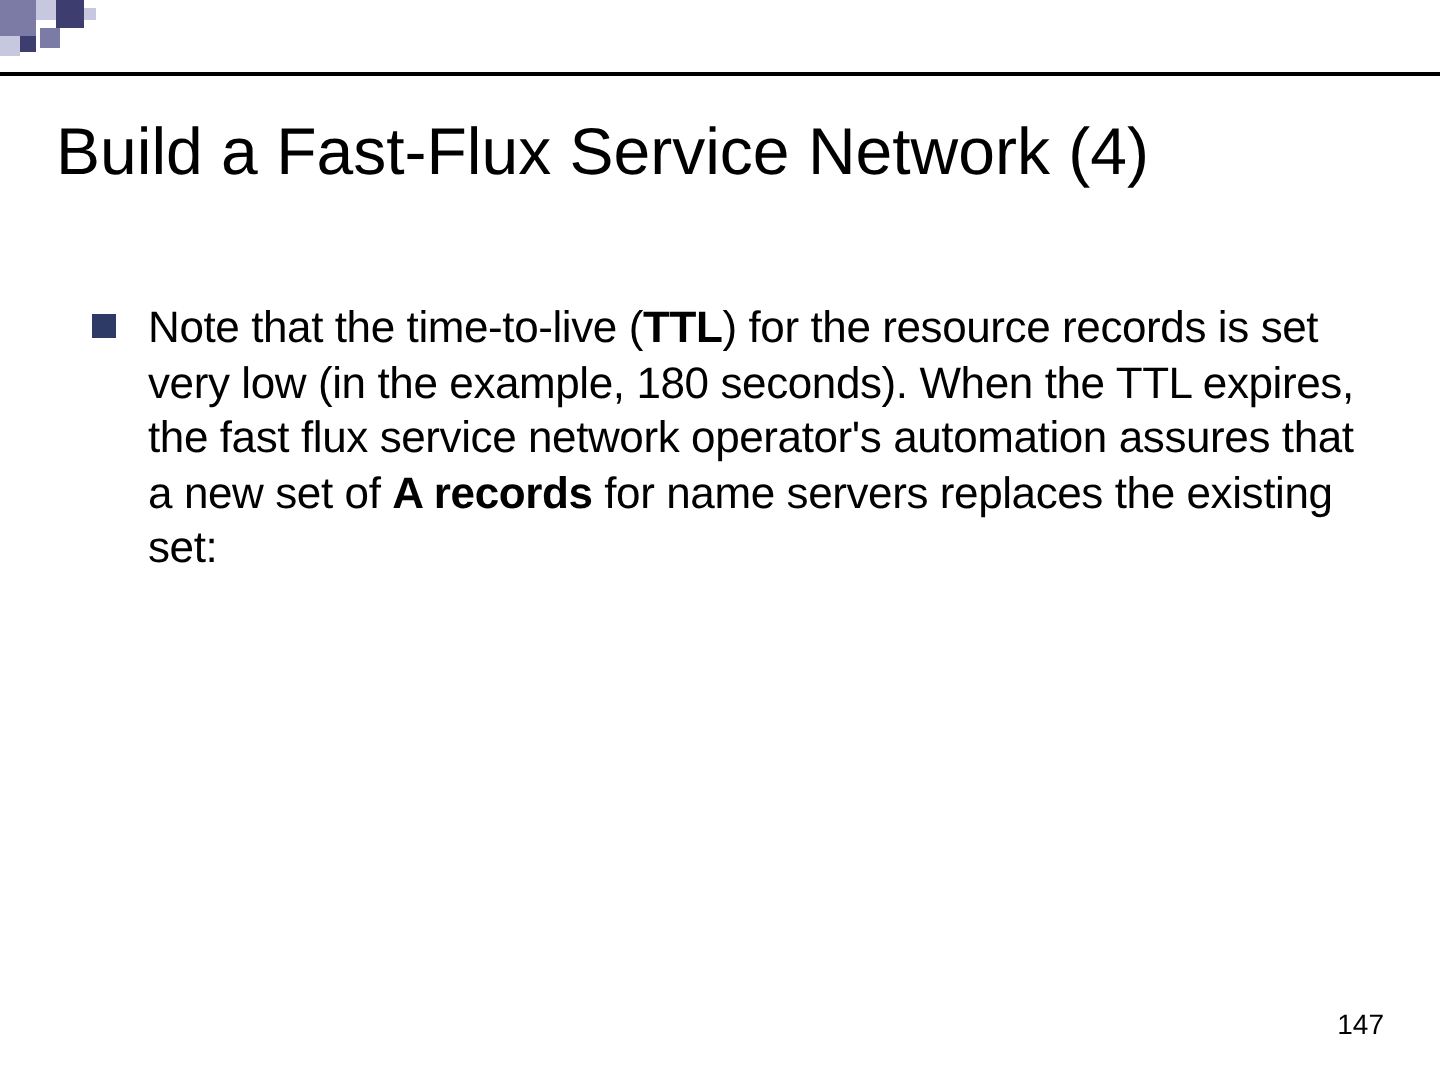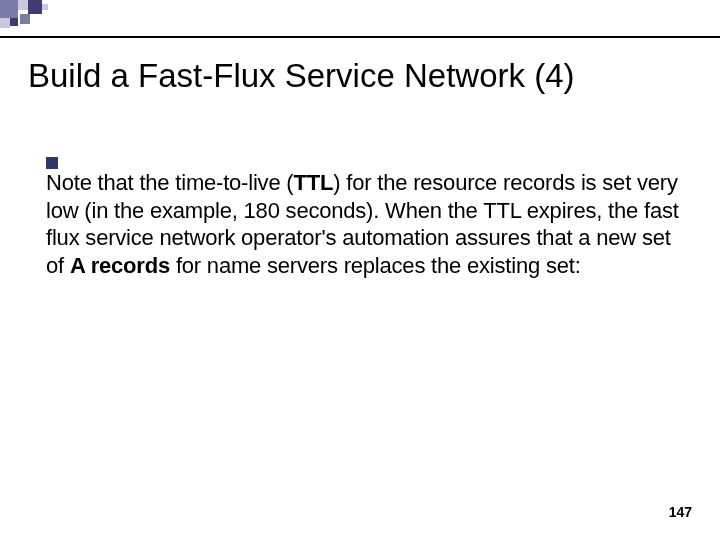--- a/index.html
+++ b/index.html
@@ -46,21 +46,21 @@
   }
   .body {
     position: absolute;
     top: 150px;
     left: 46px;
     right: 40px;
   }
   .bullet-row {
     display: flex;
     align-items: flex-start;
-    flex-direction: column;
+    gap: 16px;
   }
   .bullet-mark {
     width: 12px;
     height: 12px;
     background: #2e3a66;
     margin-top: 7px;
     flex: 0 0 12px;
   }
   .bullet-text {
     font-size: 22px;
@@ -75,21 +75,21 @@
     font-size: 15.5px;
     line-height: 1.35;
     font-weight: bold;
     white-space: pre;
   }
   .page-num {
     position: absolute;
     bottom: 20px;
     right: 28px;
     font-size: 14px;
-    font-weight: bold;
+    font-weight: normal;
   }
 </style>
 </head>
 <body>
 
 <div class="slide">
 
   <div class="corner-deco">
     <svg width="120" height="36" viewBox="0 0 120 36">
 

